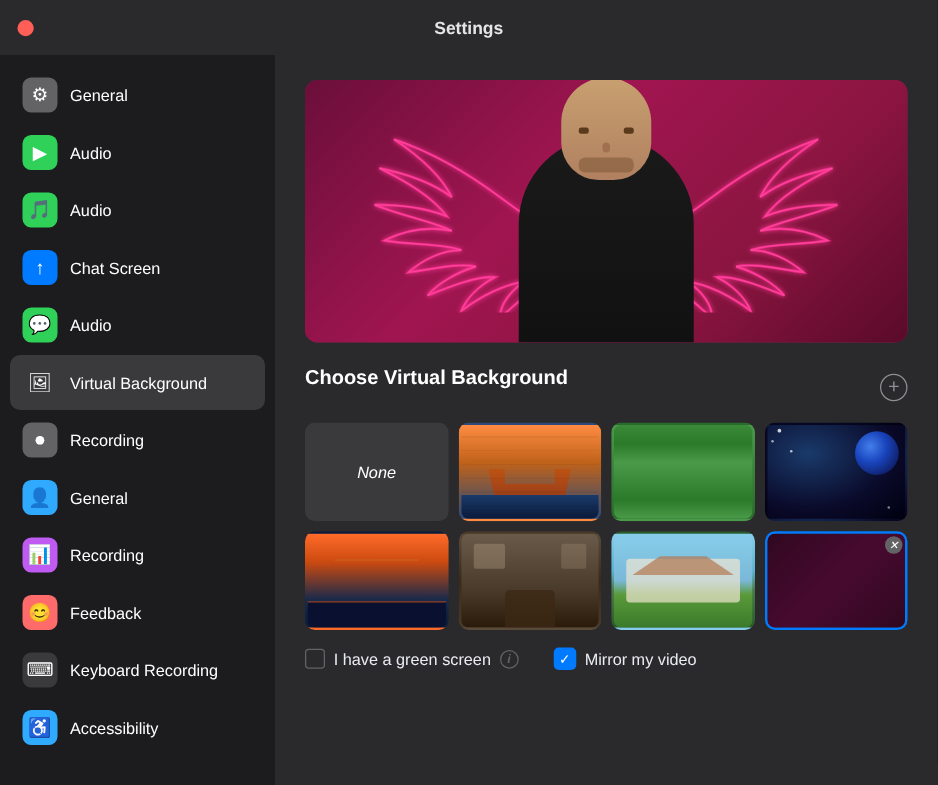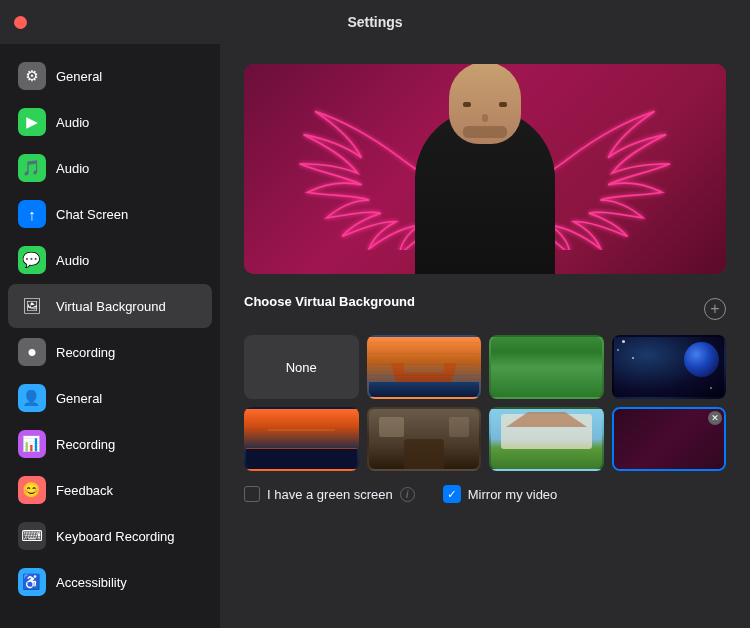--- a/index.html
+++ b/index.html
@@ -116,21 +116,21 @@
       justify-content: center;
       position: relative;
     }
     .wings-svg {
       position: absolute;
       width: 80%;
       top: 15%;
       left: 10%;
     }
     .choose-title {
-      font-size: 13px;
+      font-size: 16px;
       font-weight: 600;
       color: #ffffff;
       margin-bottom: 14px;
     }
     .add-btn {
       float: right;
       width: 22px;
       height: 22px;
       border-radius: 50%;
       border: 1.5px solid #8e8e93;
@@ -149,26 +149,27 @@
       justify-content: space-between;
       margin-bottom: 12px;
     }
     .bg-grid {
       display: grid;
       grid-template-columns: repeat(4, 1fr);
       gap: 8px;
       margin-bottom: 8px;
     }
     .bg-item {
-      height: 64px;
+      height: 79px;
       border-radius: 8px;
       overflow: hidden;
       cursor: pointer;
       position: relative;
       border: 2px solid transparent;
+      font-style: italic;
     }
     .bg-item.selected {
       border-color: #007aff;
     }
     .bg-item-none {
       background: #3a3a3c;
       display: flex;
       align-items: center;
       justify-content: center;
       color: #ffffff;

